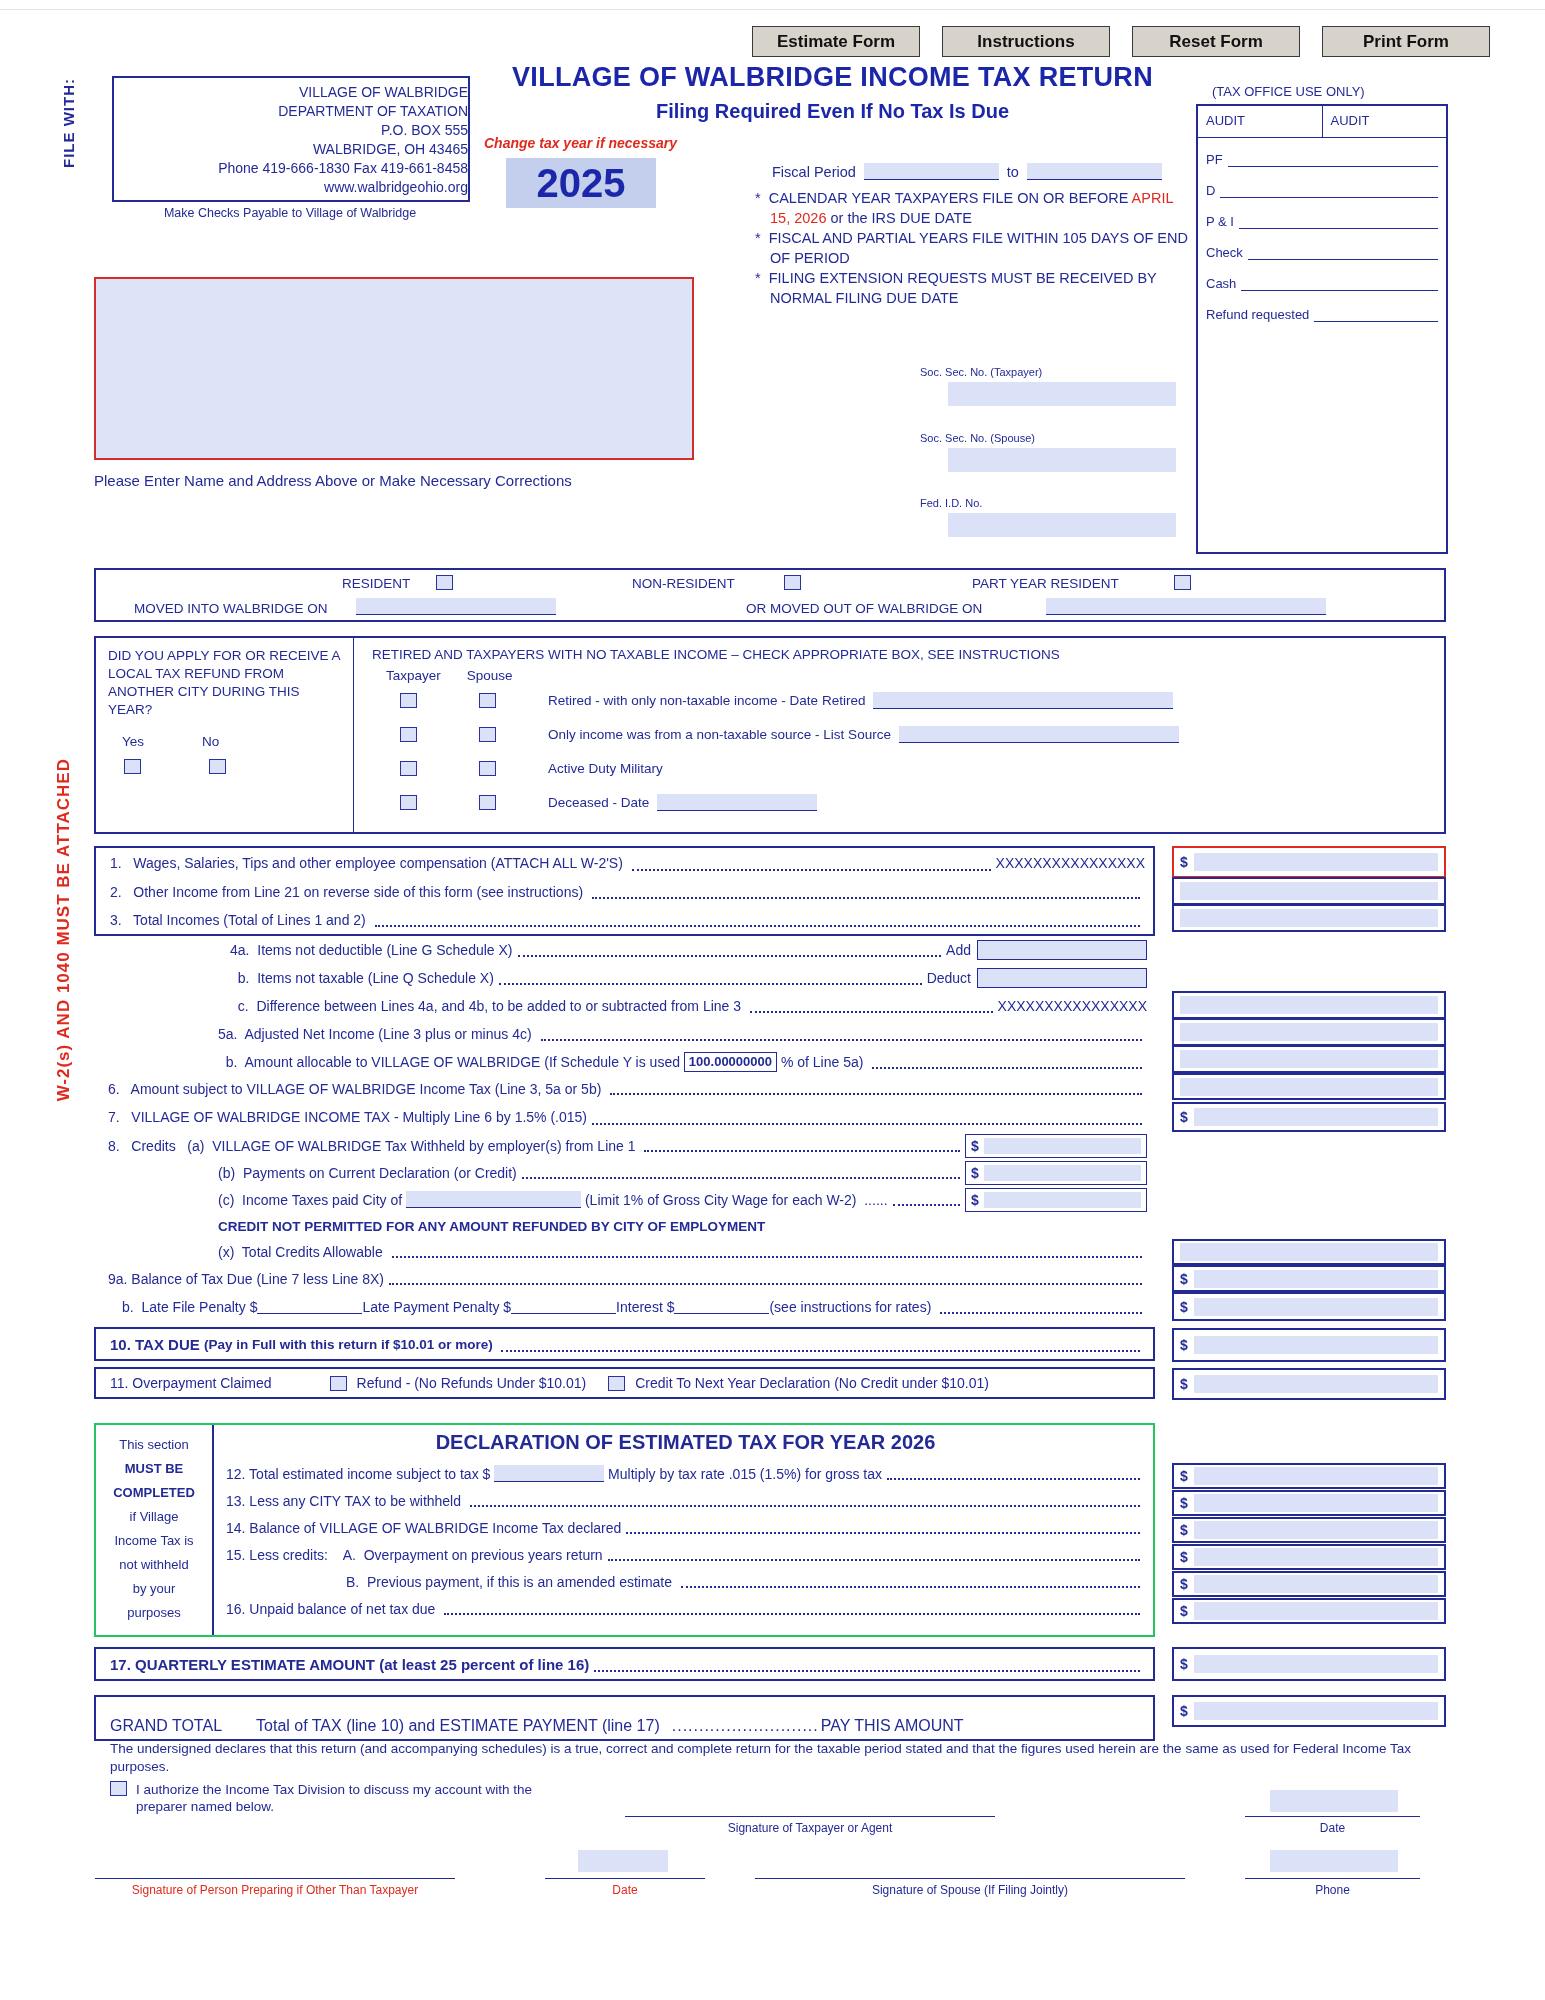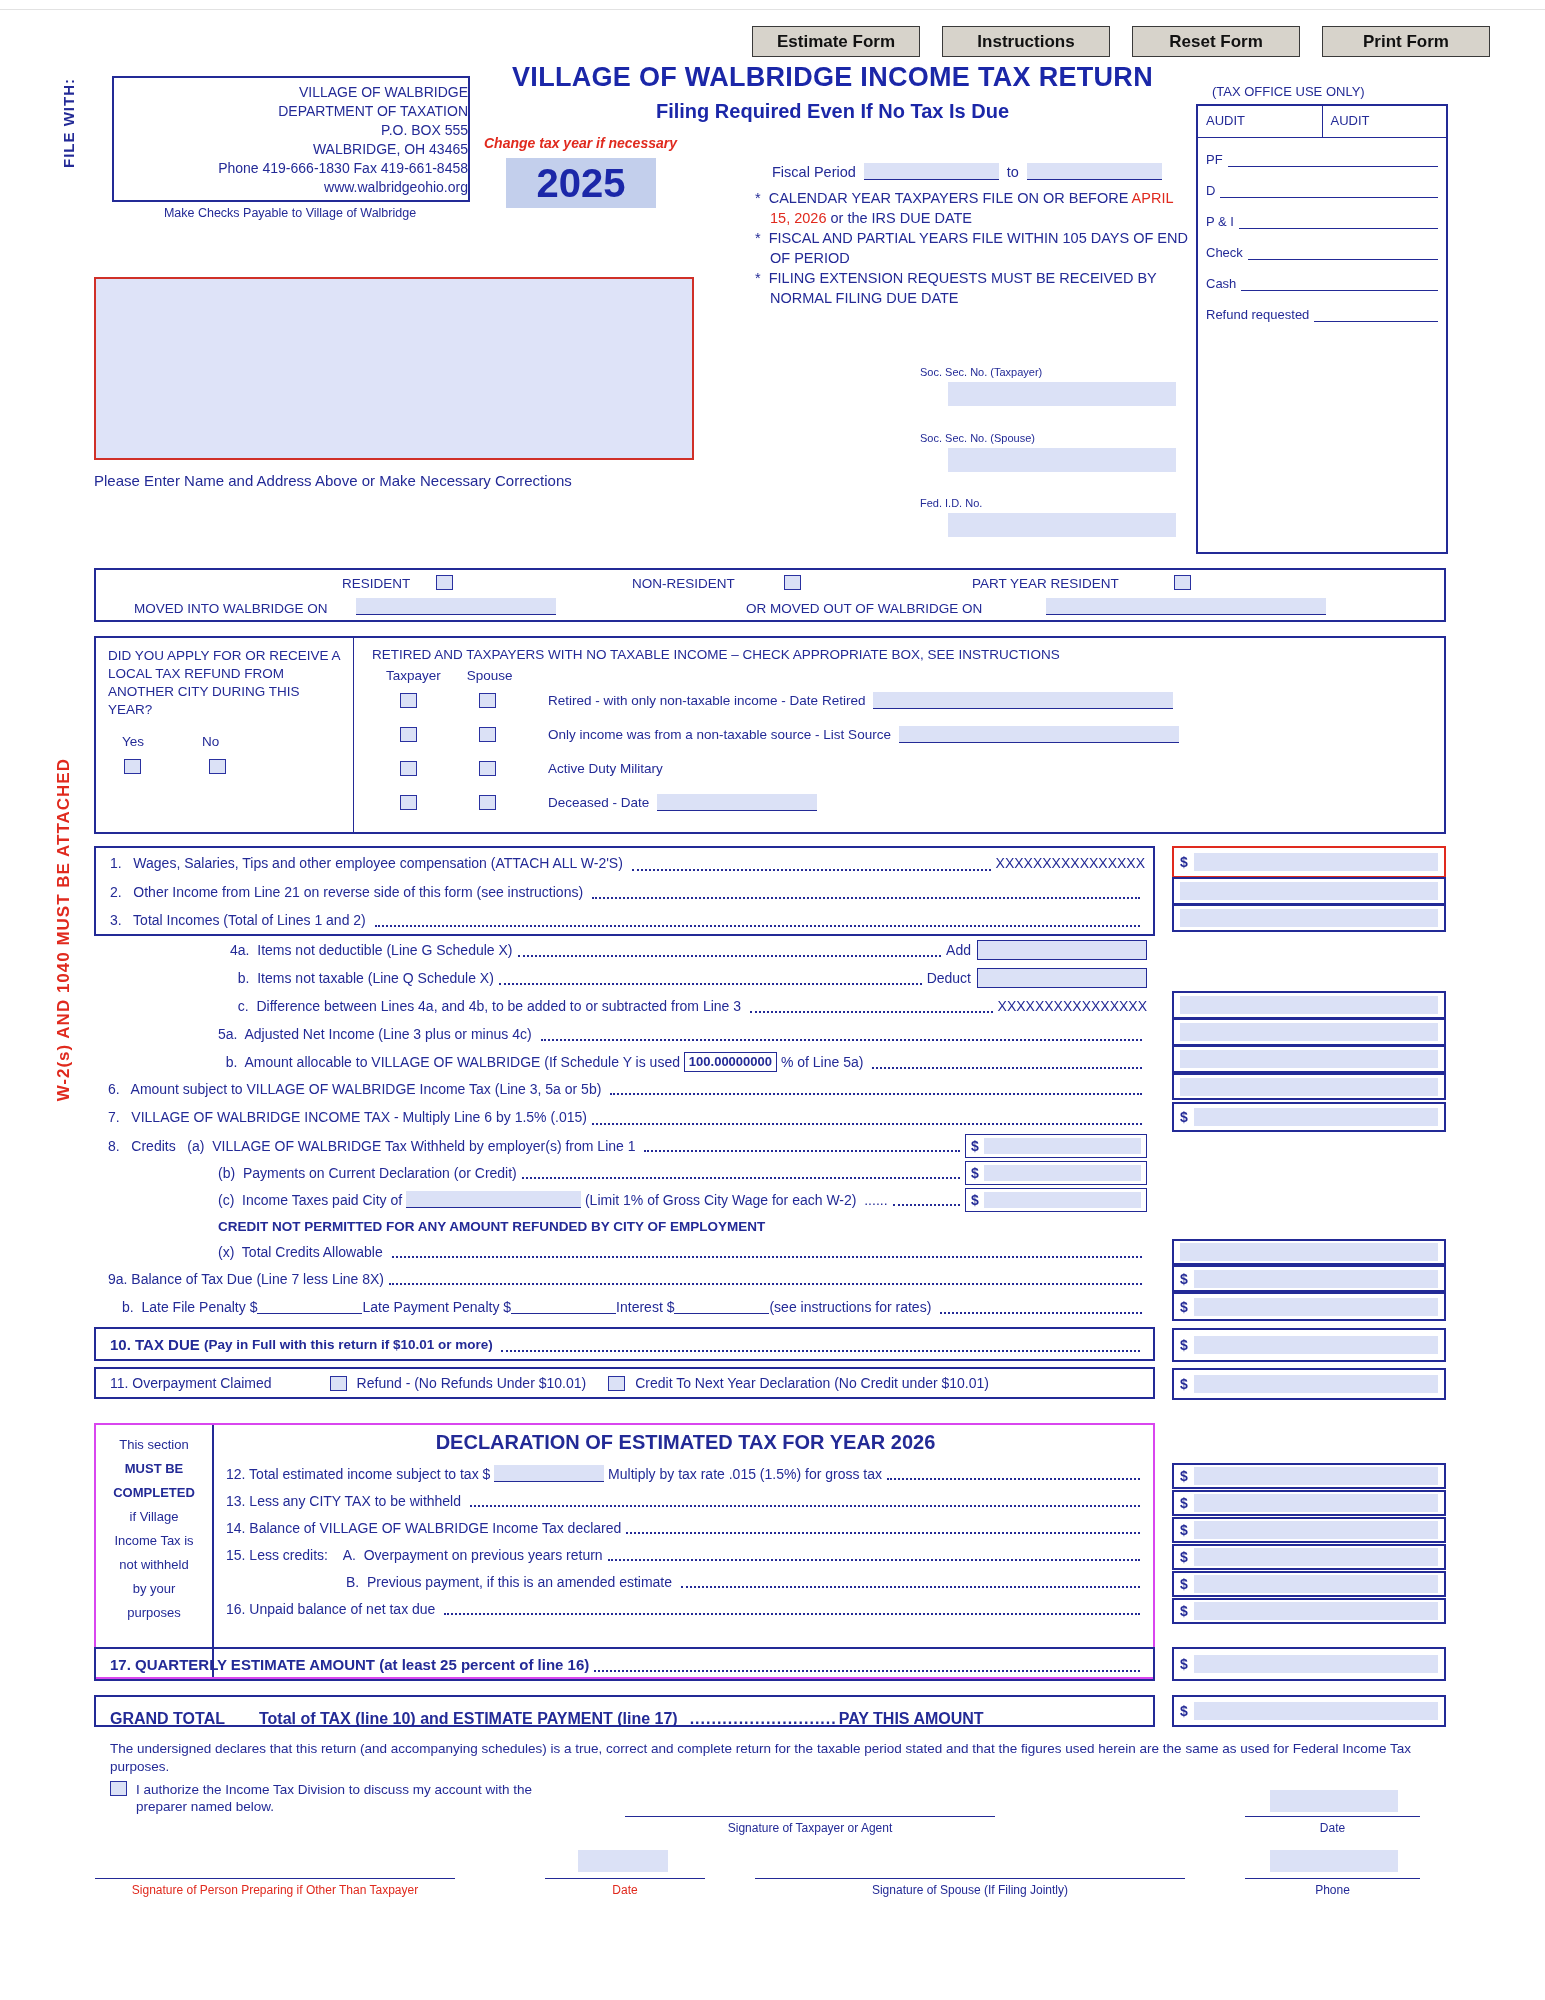--- a/index.html
+++ b/index.html
@@ -75,29 +75,29 @@
   .note8{font-weight:bold;font-size:13.5px}
   .b{font-weight:bold}
   .l10b{font-weight:bold;font-size:15px;white-space:pre}
   .l10r{font-weight:bold;font-size:13.5px;white-space:pre}
   .amts{position:absolute;left:1078px;top:0;width:274px}
   .amt{position:absolute;left:0;width:274px;border:2px solid #232a96;display:flex;align-items:center;gap:6px;padding:0 6px;background:#fff;cursor:text}
   .amt .fillc{flex:1;height:18px;background:#dbe1f6}
   .amt.red1{border-color:#e02a1e}
   .cur{font-weight:bold;font-size:14px}
   
-  .decl{position:absolute;left:94px;top:1423px;width:1061px;height:256px;border:2px solid #d946ef;display:flex}
+  .decl{position:absolute;left:94px;top:1423px;width:1061px;height:214px;border:2px solid #22c55e;display:flex}
   .decl-side{width:118px;border-right:2px solid #232a96;text-align:center;font-size:13px;padding-top:8px;line-height:24px}
   .decl-main{flex:1;padding:4px 8px 0 12px}
   .decl-title{text-align:center;font-weight:bold;font-size:20px;margin:2px 0 6px 0}
   .drow{display:flex;align-items:center;height:27px;font-size:14px}
   .drow .t{white-space:pre}
   .ind120{padding-left:120px}
   .l17{position:absolute;left:94px;top:1647px;width:1061px;height:34px;border:2px solid #232a96;display:flex;align-items:center;padding:0 8px 0 14px;font-weight:bold;font-size:15px}
-  .grand{position:absolute;left:94px;top:1695px;width:1061px;height:32px;border:2px solid #232a96;display:flex;align-items:center;padding:16px 8px 0 14px;font-weight:bold;font-size:16px}
+  .grand{position:absolute;left:94px;top:1695px;width:1061px;height:46px;border:2px solid #232a96;display:flex;align-items:center;padding:16px 8px 0 14px;font-weight:normal;font-size:16px}
   .grand .t{white-space:pre}
   .grand .g2{margin-left:34px}.grand .g3{margin-left:12px;letter-spacing:1px}.grand .g4{margin-left:2px}
   
   .fpara{position:absolute;left:110px;top:1740px;width:1336px;font-size:13.5px;line-height:17.5px}
   .auth{position:absolute;left:110px;top:1781px;width:470px;display:flex;gap:9px;font-size:13.5px;line-height:17px}
   .sigline{position:absolute;border-top:1.5px solid #232a96}
   .siglab{position:absolute;font-size:12px;text-align:center}
   .dfld{position:absolute;background:#dbe1f6;cursor:text}
 </style>
 </head>

